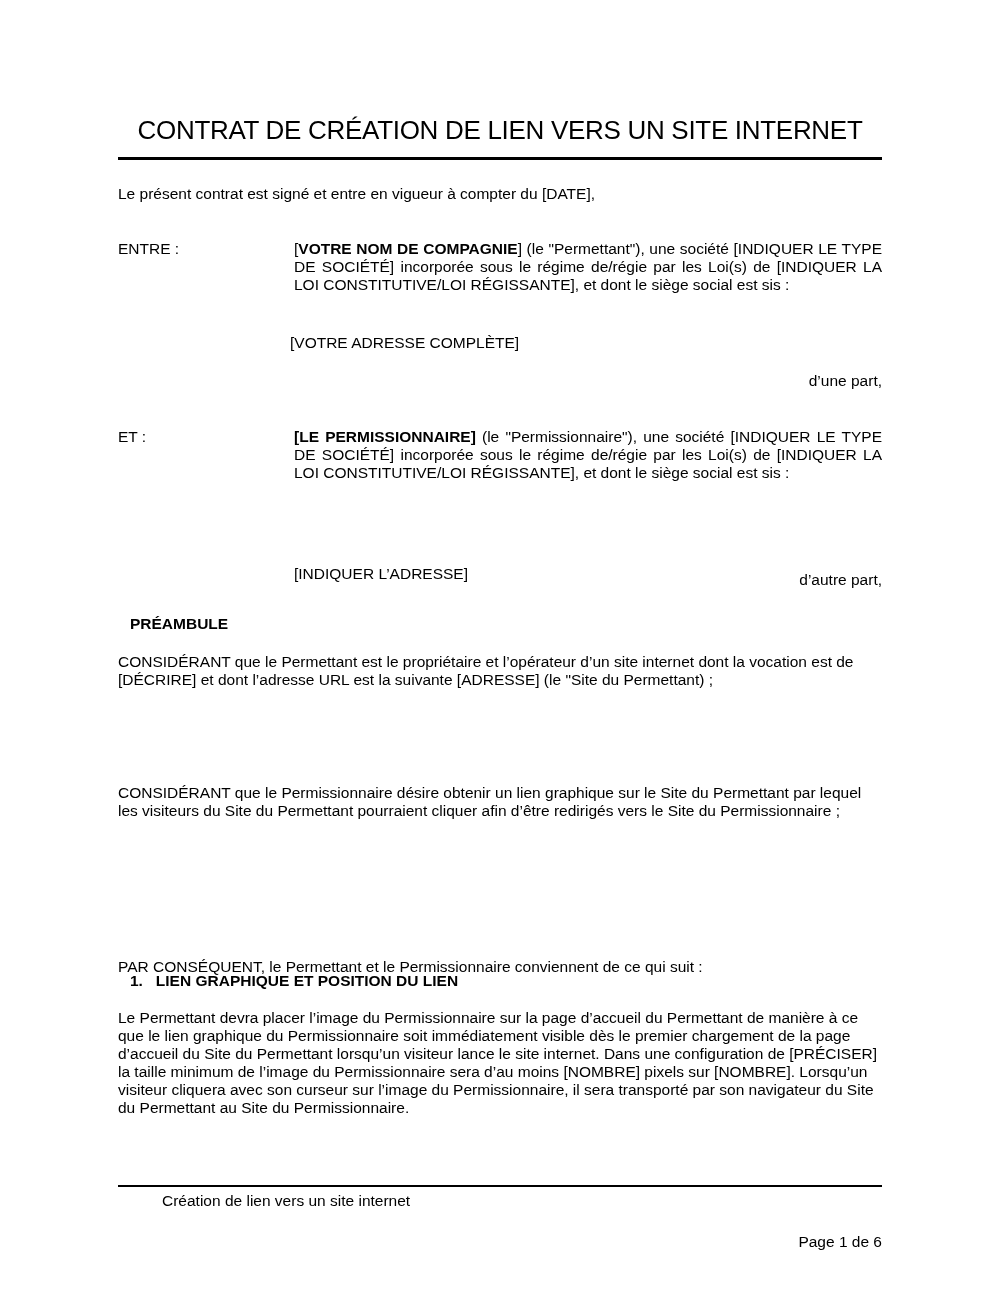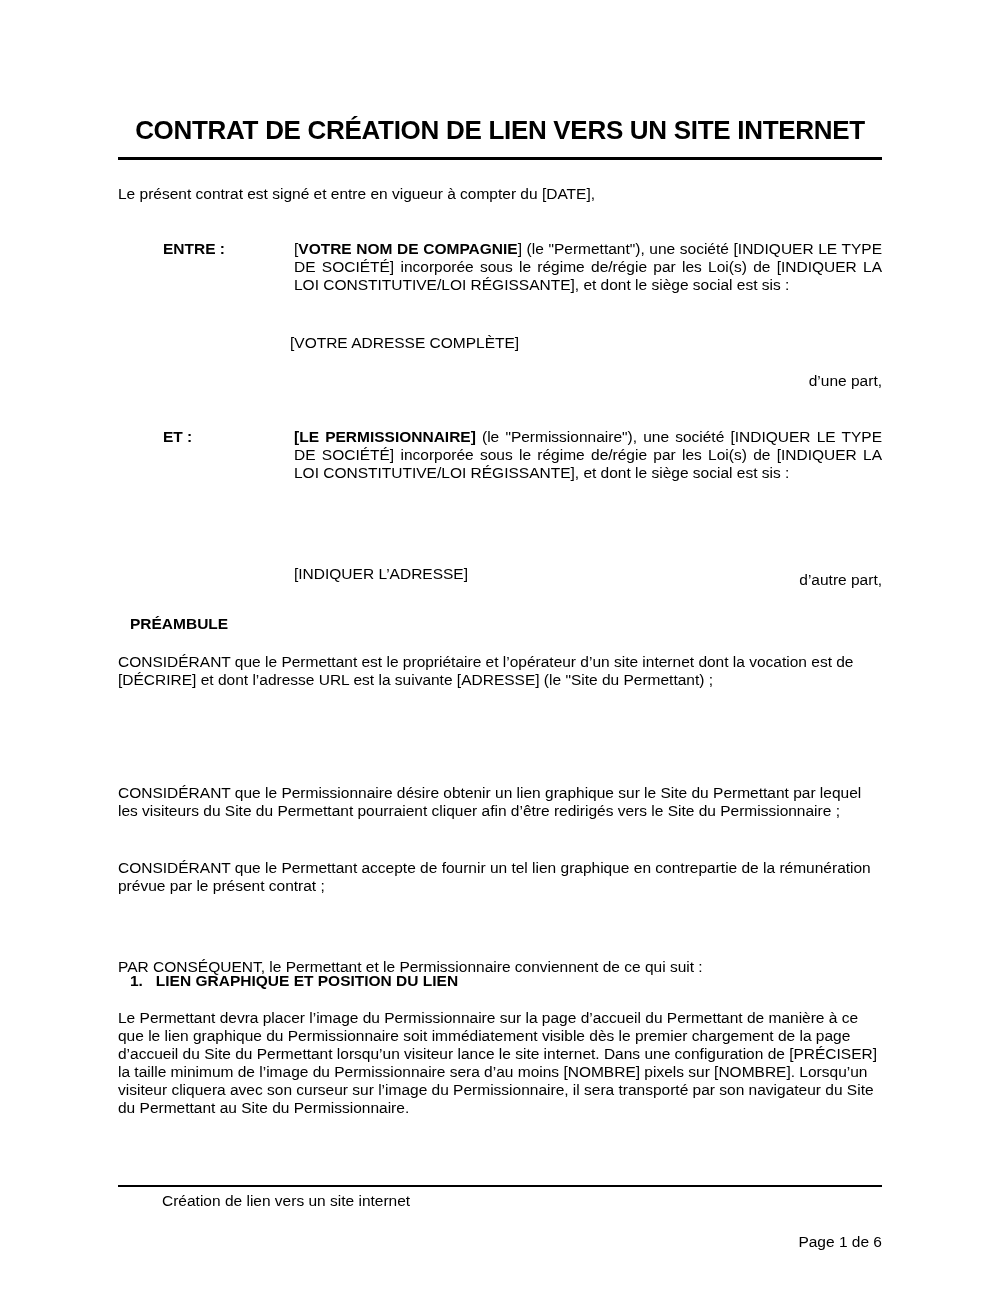--- a/index.html
+++ b/index.html
@@ -4,26 +4,26 @@
   <style>
     html, body { margin: 0; padding: 0; background: #ffffff; }
     body {
       width: 1000px; height: 1290px; position: relative; overflow: hidden;
       font-family: "Liberation Sans", sans-serif; color: #000;
       font-size: 15.5px; line-height: 18px;
     }
     .page { position: absolute; left: 118px; top: 0; width: 764px; height: 1290px; }
     .title {
       position: absolute; top: 114px; left: 0; width: 764px; text-align: center;
-      font-weight: bold; font-size: 26px; line-height: 32px; letter-spacing: -0.3px;
+      font-weight: normal; font-size: 26px; line-height: 32px; letter-spacing: -0.3px;
     }
     .title-rule { position: absolute; top: 157px; left: 0; width: 764px; height: 3px; background: #000; }
     .intro { position: absolute; top: 185px; left: 0; }
     .party { position: absolute; left: 0; width: 764px; }
-    .party-label { position: absolute; left: 0; top: 0; font-weight: bold; margin-left: 45px; }
+    .party-label { position: absolute; left: 0; top: 0; font-weight: normal; }
     .party-text { position: absolute; left: 176px; width: 588px; text-align: justify; }
     .party-text .b { font-weight: bold; }
     .addr { position: absolute; left: 172px; }
     .part { position: absolute; right: 0; }
     .h { position: absolute; left: 12px; font-weight: bold; }
     .para { position: absolute; left: 0; width: 764px; }
     .footer-rule { position: absolute; top: 1185px; left: 0; width: 764px; height: 2px; background: #000; }
     .footer-left { position: absolute; top: 1192px; left: 0; margin-left: 44px; }
     .footer-right { position: absolute; top: 1233px; right: 0; }
   </style>
@@ -46,21 +46,20 @@
   <div class="party" style="top:428px;">
     <div class="party-label">ET :</div>
     <div class="party-text"><span></span><span class="b">[LE PERMISSIONNAIRE]</span><span></span><span> (le "Permissionnaire"), une société [INDIQUER LE TYPE DE SOCIÉTÉ] incorporée sous le régime de/régie par les Loi(s) de [INDIQUER LA LOI CONSTITUTIVE/LOI RÉGISSANTE], et dont le siège social est sis :</span></div>
     <div class="addr" style="top:93px; left:176px;margin-top:44px;">[INDIQUER L’ADRESSE]</div>
     <div class="part" style="top:131px;margin-top:12px;">d’autre part,</div>
   </div>
 
   <div class="h" style="top:615px;">PRÉAMBULE</div>
   <div class="para" style="top:653px;">CONSIDÉRANT que le Permettant est le propriétaire et l’opérateur d’un site internet dont la vocation est de [DÉCRIRE] et dont l’adresse URL est la suivante [ADRESSE]  (le "Site du Permettant) ;</div>
   <div class="para" style="top:784px;">CONSIDÉRANT que le Permissionnaire désire obtenir un lien graphique sur le Site du Permettant par lequel les visiteurs du Site du Permettant pourraient cliquer afin d’être redirigés vers le Site du Permissionnaire ;</div>
-  <div class="para" style="top:859px;">CONSIDÉRANT que le Permettant accepte de fournir un tel lien graphique en contrepartie de la rémunération prévue par le présent contrat ;</div>
   <div class="para" style="top:958px;">PAR CONSÉQUENT, le Permettant et le Permissionnaire conviennent de ce qui suit :</div>
 
   <div class="h" style="top:972px; white-space:pre;">1.   LIEN GRAPHIQUE ET POSITION DU LIEN</div>
   <div class="para" style="top:1009px;">Le Permettant devra placer l’image du Permissionnaire sur la page d’accueil du Permettant de manière à ce que le lien graphique du Permissionnaire soit immédiatement visible dès le premier chargement de la page d’accueil du Site du Permettant lorsqu’un visiteur lance le site internet. Dans une configuration de [PRÉCISER] la taille minimum de l’image du Permissionnaire sera d’au moins [NOMBRE] pixels sur [NOMBRE]. Lorsqu’un visiteur cliquera avec son curseur sur l’image du Permissionnaire, il sera transporté par son navigateur du Site du Permettant au Site du Permissionnaire.</div>
 
   <div class="footer-rule"></div>
   <div class="footer-left">Création de lien vers un site internet</div>
   <div class="footer-right">Page 1 de 6</div>
 </div>
 

